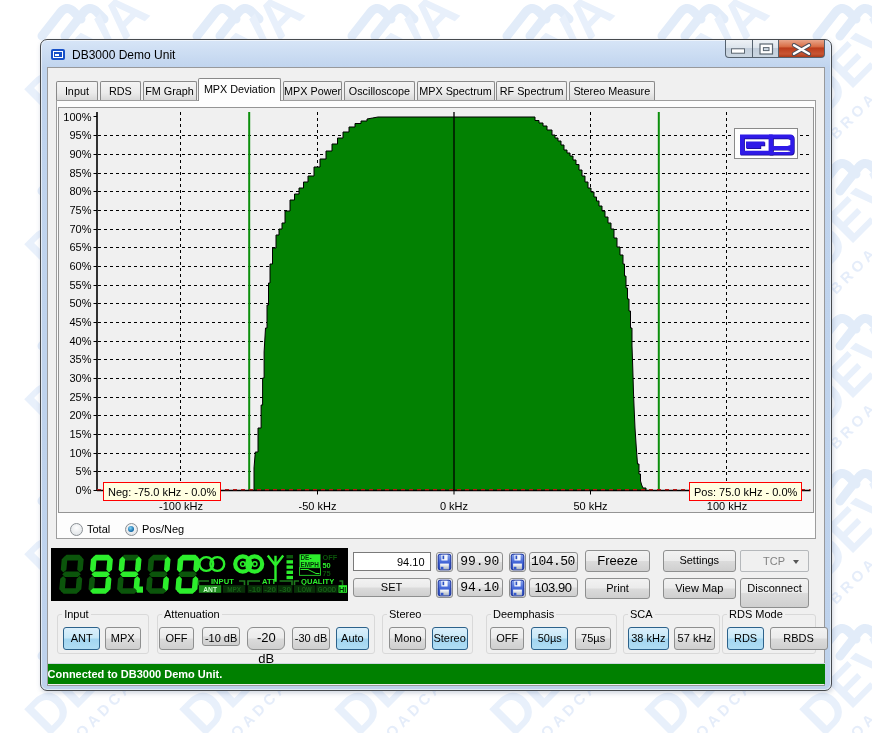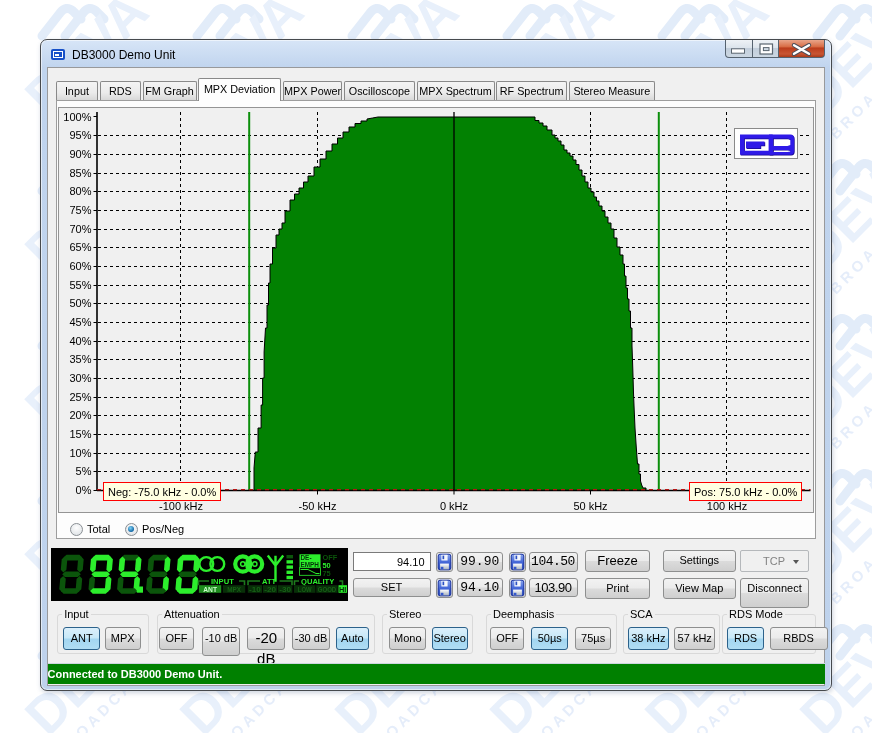--- a/index.html
+++ b/index.html
@@ -338,22 +338,22 @@
 <div class="wbtn" style="left:740.0px;top:577.5px;width:69.0px;height:30px;line-height:19.8px;font-size:11px;">Disconnect</div>
 <div class="grp" style="left:57.2px;width:91.6px"></div><div class="grplab" style="left:62.2px">Input</div>
 <div class="grp" style="left:157.0px;width:218.0px"></div><div class="grplab" style="left:162.0px">Attenuation</div>
 <div class="grp" style="left:382.0px;width:91.0px"></div><div class="grplab" style="left:387.0px">Stereo</div>
 <div class="grp" style="left:486.0px;width:131.0px"></div><div class="grplab" style="left:491.0px">Deemphasis</div>
 <div class="grp" style="left:623.0px;width:97.0px"></div><div class="grplab" style="left:628.0px">SCA</div>
 <div class="grp" style="left:722.0px;width:94.0px"></div><div class="grplab" style="left:727.0px">RDS Mode</div>
 <div class="wbtn sel" style="left:63.3px;top:627.2px;width:36.7px;height:22.6px;line-height:20.6px;font-size:11px;">ANT</div>
 <div class="wbtn" style="left:104.5px;top:627.2px;width:36.3px;height:22.6px;line-height:20.6px;font-size:11px;">MPX</div>
 <div class="wbtn" style="left:159.4px;top:627.2px;width:34.2px;height:22.6px;line-height:20.6px;font-size:11px;">OFF</div>
-<div class="wbtn" style="left:201.8px;top:627.2px;width:38.6px;height:29px;line-height:20.6px;font-size:11px;">-10 dB</div>
-<div class="wbtn" style="left:247.4px;top:627.2px;width:37.8px;height:22.6px;line-height:20.6px;font-size:15px;">-20 dB</div>
+<div class="wbtn" style="left:201.8px;top:627.2px;width:38.6px;height:19px;line-height:20.6px;font-size:11px;">-10 dB</div>
+<div class="wbtn" style="left:247.4px;top:627.2px;width:37.8px;height:22.6px;line-height:20.6px;font-size:13px;border-radius:6px;">-20 dB</div>
 <div class="wbtn" style="left:292.1px;top:627.2px;width:37.9px;height:22.6px;line-height:20.6px;font-size:11px;">-30 dB</div>
 <div class="wbtn sel" style="left:336.1px;top:627.2px;width:32.6px;height:22.6px;line-height:20.6px;font-size:11px;">Auto</div>
 <div class="wbtn" style="left:389.3px;top:627.2px;width:37.1px;height:22.6px;line-height:20.6px;font-size:11px;">Mono</div>
 <div class="wbtn sel" style="left:431.6px;top:627.2px;width:36.1px;height:22.6px;line-height:20.6px;font-size:11px;">Stereo</div>
 <div class="wbtn" style="left:489.9px;top:627.2px;width:34.6px;height:22.6px;line-height:20.6px;font-size:11px;">OFF</div>
 <div class="wbtn sel" style="left:531.2px;top:627.2px;width:37.1px;height:22.6px;line-height:20.6px;font-size:11px;">50µs</div>
 <div class="wbtn" style="left:575.1px;top:627.2px;width:36.1px;height:22.6px;line-height:20.6px;font-size:11px;">75µs</div>
 <div class="wbtn sel" style="left:627.7px;top:627.2px;width:41.3px;height:22.6px;line-height:20.6px;font-size:11px;">38 kHz</div>
 <div class="wbtn" style="left:674.1px;top:627.2px;width:41.3px;height:22.6px;line-height:20.6px;font-size:11px;">57 kHz</div>
 <div class="wbtn sel" style="left:726.8px;top:627.2px;width:37.6px;height:22.6px;line-height:20.6px;font-size:11px;">RDS</div>

